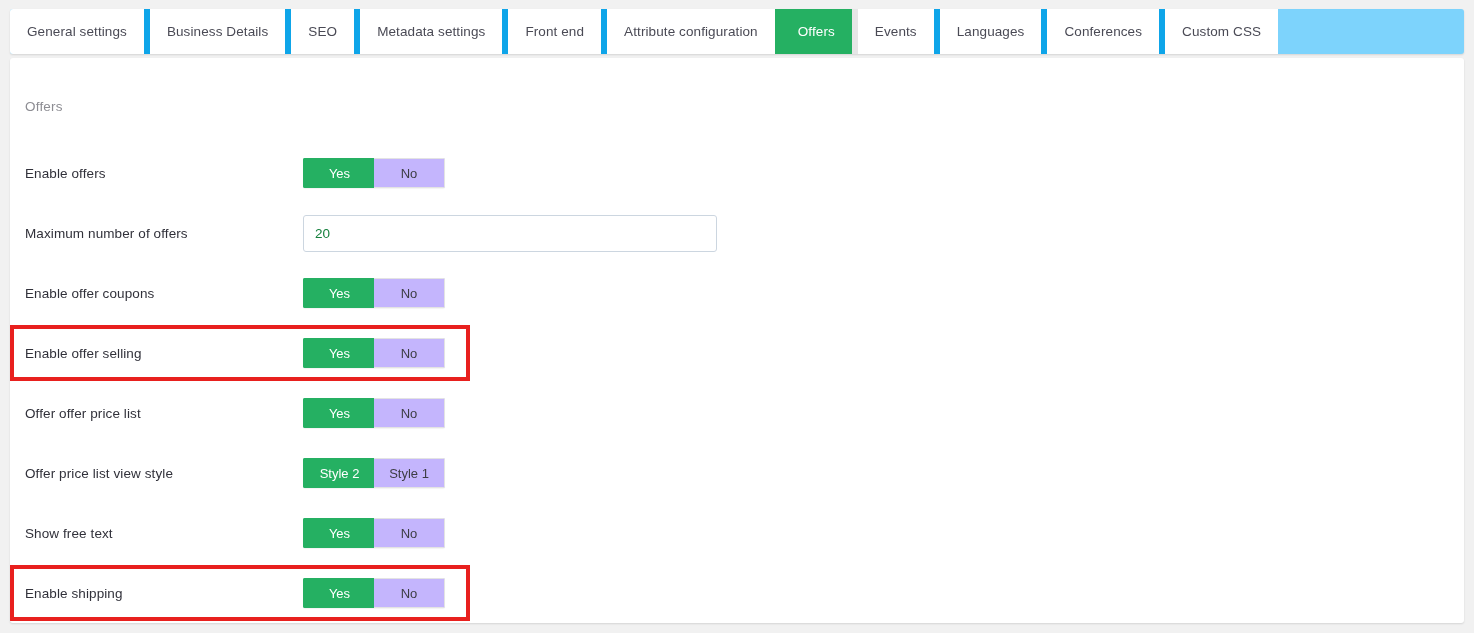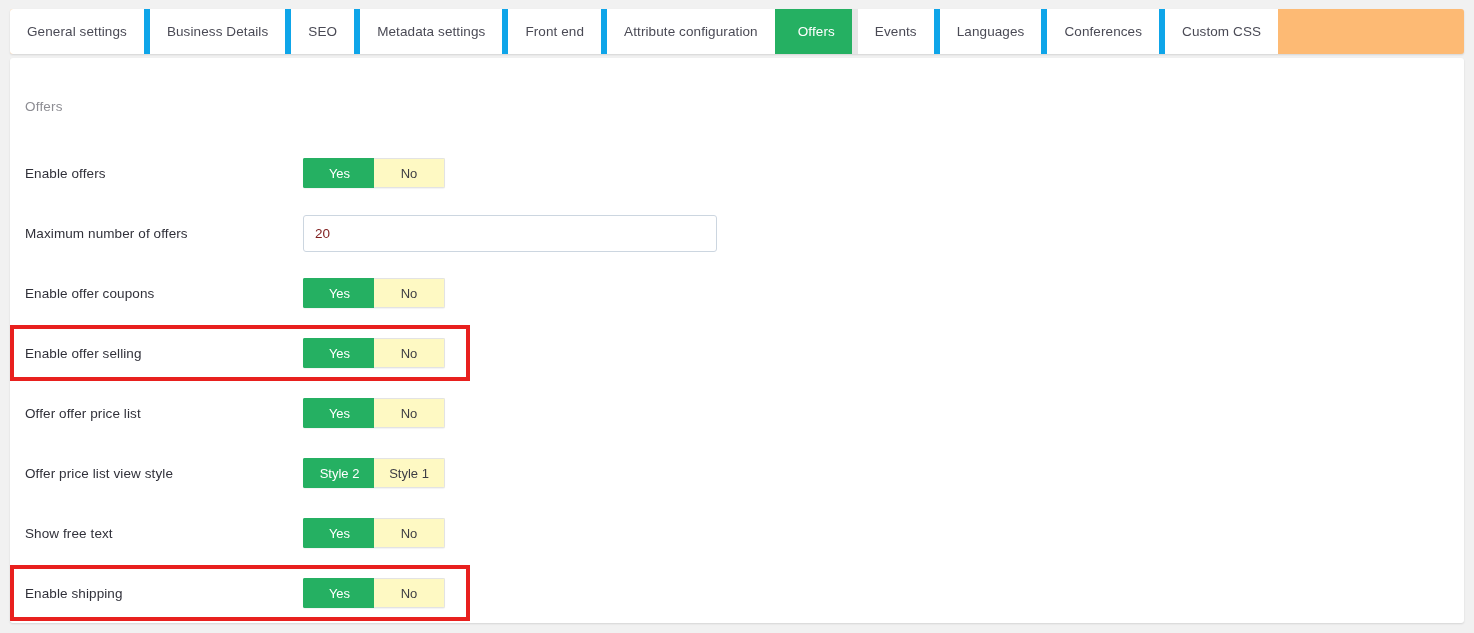--- a/index.html
+++ b/index.html
@@ -19,21 +19,21 @@
     background: #f1f1f1;
   }
 
   
   .tabbar {
     position: absolute;
     left: 10px;
     top: 9px;
     width: 1454px;
     height: 45px;
-    background: #fdba74;
+    background: #7dd3fc;
     border-radius: 3px;
     box-shadow: 0 1px 2px rgba(0,0,0,0.12);
     display: flex;
     align-items: stretch;
     overflow: hidden;
   }
   .tab {
     display: flex;
     align-items: center;
     justify-content: center;
@@ -112,42 +112,42 @@
     box-shadow: 0 1px 1px rgba(0,0,0,0.05);
   }
   .toggle-opt {
     width: 71px;
     display: flex;
     align-items: center;
     justify-content: center;
     font-size: 13px;
     cursor: pointer;
     user-select: none;
-    background: #fef9c3;
+    background: #c4b5fd;
     color: #3d3d44;
     border: 1px solid #e3e3e3;
     border-left: none;
   }
   .toggle-opt:first-child { border-left: 3px solid #404040; }
   .toggle-opt.on {
     background: #25b062;
     color: #ffffff;
     border-color: #25b062;
   }
 
   
   .text-input {
     width: 414px;
     height: 37px;
     border: 1px solid #ccd6e0;
     border-radius: 3px;
     background: #ffffff;
     padding: 0 11px;
     font-size: 13.5px;
-    color: #7f1d1d;
+    color: #15803d;
     font-family: "Liberation Sans", sans-serif;
     outline: none;
   }
   .text-input::placeholder { color: #7b8793; }
 
   
   .highlight {
     position: absolute;
     left: 0px;
     width: 460px;

